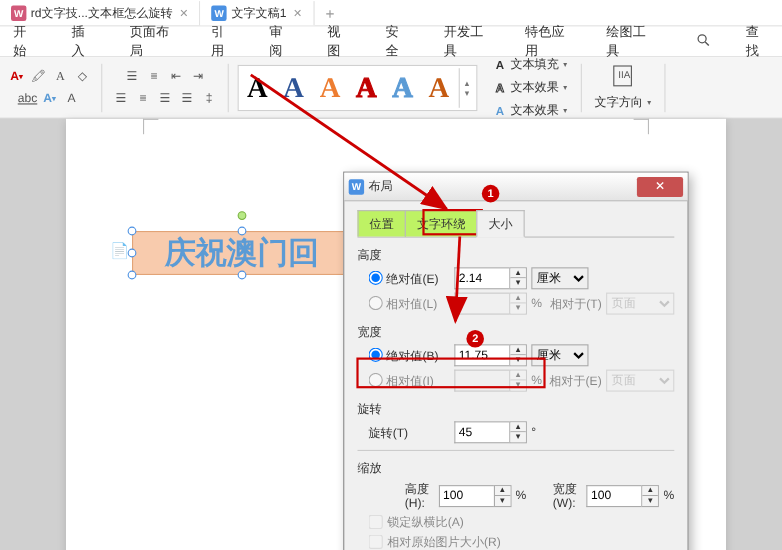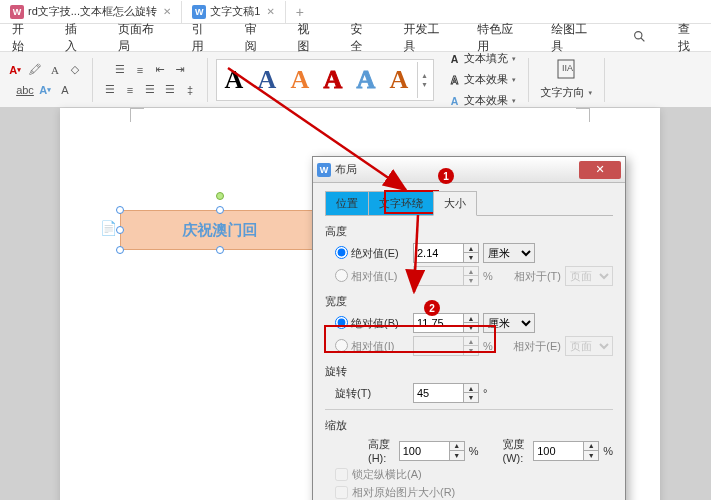--- a/index.html
+++ b/index.html
@@ -48,47 +48,47 @@
 .page { position: absolute; top: 0; left: 60px; width: 600px; height: 450px; background: #fff; box-shadow: 0 2px 8px rgba(0,0,0,0.15); }
 .margin-mark { position: absolute; width: 14px; height: 14px; }
 .margin-mark::before, .margin-mark::after { content: ""; position: absolute; background: #bbb; }
 .margin-mark.tl::before { left: 0; top: 0; width: 1px; height: 14px; } .margin-mark.tl::after { left: 0; top: 0; width: 14px; height: 1px; }
 .margin-mark.tr::before { right: 0; top: 0; width: 1px; height: 14px; } .margin-mark.tr::after { right: 0; top: 0; width: 14px; height: 1px; }
 .margin-mark.tl { left: 70px; top: 0; }
 .margin-mark.tr { right: 70px; top: 0; }
 
 
 .textbox-wrap { position: absolute; left: 120px; top: 210px; width: 200px; height: 40px; }
-.textbox { width: 100%; height: 100%; background: #f8cbad; border: 1px solid #e2a376; display: flex; align-items: center; justify-content: center; font-size: 15px; color: #5b9bd5; font-family: STXingkai, KaiTi, serif; font-weight: 600; }
+.textbox { width: 100%; height: 100%; background: #f8cbad; border: 1px solid #e2a376; display: flex; align-items: center; justify-content: center; font-size: 28px; color: #5b9bd5; font-family: STXingkai, KaiTi, serif; font-weight: 600; }
 .handle { position: absolute; width: 8px; height: 8px; background: #fff; border: 1px solid #4a90e2; border-radius: 50%; }
 .h-nw { left: -4px; top: -4px; } .h-n { left: 50%; top: -4px; margin-left: -4px; } .h-ne { right: -4px; top: -4px; }
 .h-w { left: -4px; top: 50%; margin-top: -4px; } .h-e { right: -4px; top: 50%; margin-top: -4px; }
 .h-sw { left: -4px; bottom: -4px; } .h-s { left: 50%; bottom: -4px; margin-left: -4px; } .h-se { right: -4px; bottom: -4px; }
 .h-rot { left: 50%; top: -18px; margin-left: -4px; background: #b8e986; border-color: #7bb342; }
 .anchor { position: absolute; left: 100px; top: 220px; font-size: 14px; color: #888; }
 
 
 .dialog { position: absolute; left: 312px; top: 156px; width: 314px; background: #f0f0f0; border: 1px solid #8a8a8a; box-shadow: 3px 3px 10px rgba(0,0,0,0.3); font-size: 11px; }
 .dlg-title { height: 26px; background: linear-gradient(#fff,#e4e4e4); display: flex; align-items: center; padding: 0 4px; border-bottom: 1px solid #bbb; }
 .dlg-title .icon { width: 14px; height: 14px; background: #4a90e2; color: #fff; display: inline-flex; align-items: center; justify-content: center; font-size: 9px; margin-right: 4px; border-radius: 2px; font-weight: bold; }
 .dlg-close { margin-left: auto; width: 42px; height: 18px; background: #c75050; color: #fff; display: flex; align-items: center; justify-content: center; font-size: 11px; border-radius: 2px; cursor: pointer; }
 .dlg-body { padding: 8px 12px 8px 12px; }
 .tabs { display: flex; border-bottom: 1px solid #bbb; margin: 0; position: relative; }
-.tab { padding: 4px 10px; border: 1px solid #bbb; border-bottom: none; margin-right: -1px; background: #0ea5e9; cursor: pointer; position: relative; }
+.tab { padding: 4px 10px; border: 1px solid #bbb; border-bottom: none; margin-right: -1px; background: #bef264; cursor: pointer; position: relative; }
 .tab.active { background: #f0f0f0; z-index: 2; border-bottom: 1px solid #f0f0f0; margin-bottom: -1px; }
 .group-label { font-size: 11px; margin: 8px 0 4px; }
 .row { display: flex; align-items: center; gap: 4px; margin: 3px 0 3px 10px; }
 .row label { display: flex; align-items: flex-start; gap: 3px; width: 74px; }
 .spin { display: inline-flex; align-items: stretch; height: 20px; }
 .spin input { width: 50px; border: 1px solid #aaa; border-right: none; padding: 0 3px; font-size: 11px; }
 .spin .btns { display: flex; flex-direction: column; border: 1px solid #aaa; }
 .spin .btns span { width: 14px; height: 9px; font-size: 7px; display: flex; align-items: center; justify-content: center; background: #f3f3f3; cursor: pointer; }
 .spin .btns span:first-child { border-bottom: 1px solid #aaa; }
 select.unit { height: 20px; border: 1px solid #aaa; font-size: 11px; width: 52px; }
-select.rel { height: 20px; border: 1px solid #aaa; font-size: 11px; width: 48px; }
+select.rel { height: 20px; border: 1px solid #aaa; font-size: 11px; width: 62px; }
 .disabled { opacity: 0.55; }
 .sep-line { height: 1px; background: #ccc; margin: 6px 0; }
 .checkbox-row { display: flex; align-items: center; gap: 4px; margin: 3px 0 3px 10px; }
 
 
 .arrow-svg { position: absolute; left: 0; top: 0; pointer-events: none; }
 .callout-num { position: absolute; width: 16px; height: 16px; border-radius: 50%; background: #c00; color: #fff; font-size: 10px; display: flex; align-items: center; justify-content: center; font-weight: bold; }
 .hl-box { position: absolute; border: 2px solid #c00; pointer-events: none; }
 </style>
 </head>

